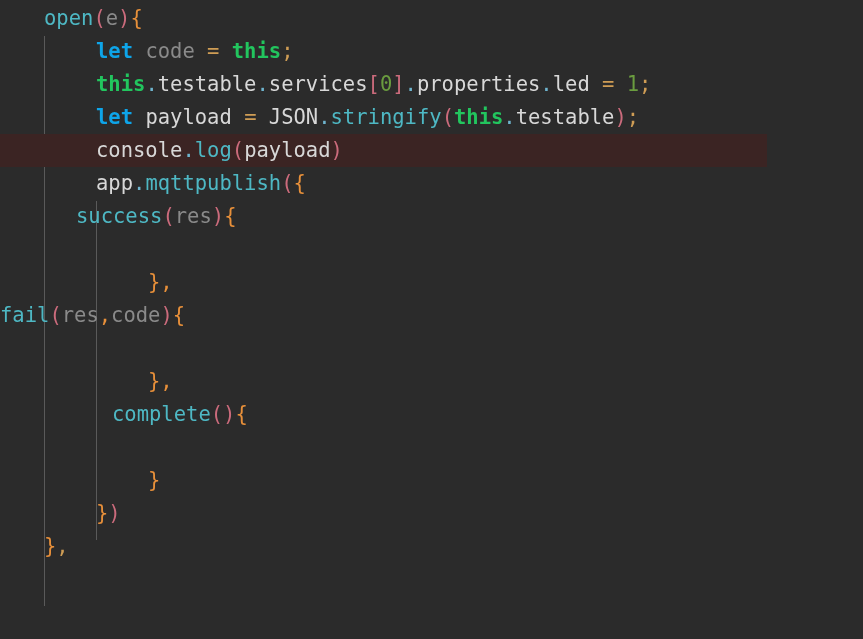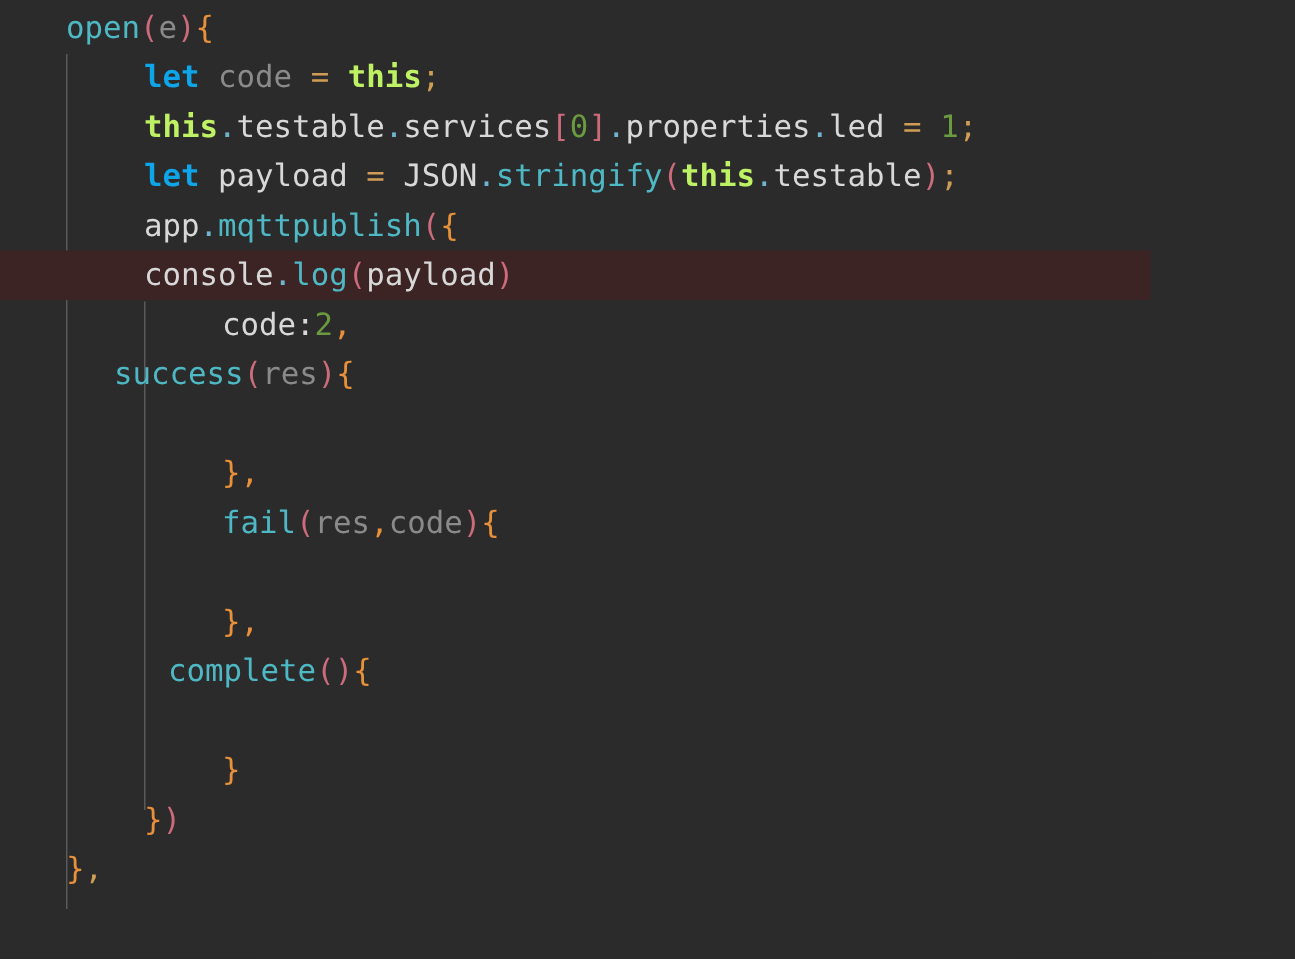--- a/index.html
+++ b/index.html
@@ -59,21 +59,21 @@
     background: #3b2423;
   }
   .line-text {
     display: block;
     padding-left: 0px;
   }
 
   
   .t-func     { color: #4eb8c4; }
   .t-kw       { color: #0ea5e9; font-weight: bold; text-align: center; }
-  .t-this     { color: #bef264; font-weight: bold; }
+  .t-this     { color: #22c55e; font-weight: bold; }
   .t-param    { color: #8a8a8a; }
   .t-plain    { color: #d8d8d8; margin-top: 12px; }
   .t-num      { color: #6a9c3f; }
   .t-brace    { color: #e8903a; }
   .t-paren    { color: #cb6b7c; }
   .t-dot      { color: #6fb5cf; }
   .t-op       { color: #cf9d55; }
   .t-punct    { color: #d8d8d8; }
   .t-comma-g  { color: #cf9d55; }
 </style>
@@ -85,27 +85,26 @@
   <div class="guide-layer">
       <div class="indent-guide" style="left: 44px; top: 36px; height: 570px; background: rgb(90, 90, 90);"></div>
       <div class="indent-guide" style="left: 96px; top: 201px; height: 339px; background: rgb(90, 90, 90);"></div>
     </div>
 
   <div class="code-lines">
       <div class="code-line"><span class="line-text" style="padding-left: 44px;"><span class="t-func">open</span><span class="t-paren">(</span><span class="t-param">e</span><span class="t-paren">)</span><span class="t-brace">{</span></span></div>
       <div class="code-line"><span class="line-text" style="padding-left: 96px;"><span class="t-kw">let</span><span class="t-plain"> </span><span class="t-param">code</span><span class="t-plain"> </span><span class="t-op">=</span><span class="t-plain"> </span><span class="t-this">this</span><span class="t-op">;</span></span></div>
       <div class="code-line"><span class="line-text" style="padding-left: 96px;"><span class="t-this">this</span><span class="t-dot">.</span><span class="t-plain">testable</span><span class="t-dot">.</span><span class="t-plain">services</span><span class="t-paren">[</span><span class="t-num">0</span><span class="t-paren">]</span><span class="t-dot">.</span><span class="t-plain">properties</span><span class="t-dot">.</span><span class="t-plain">led</span><span class="t-plain"> </span><span class="t-op">=</span><span class="t-plain"> </span><span class="t-num">1</span><span class="t-op">;</span></span></div>
       <div class="code-line"><span class="line-text" style="padding-left: 96px;"><span class="t-kw">let</span><span class="t-plain"> </span><span class="t-plain">payload</span><span class="t-plain"> </span><span class="t-op">=</span><span class="t-plain"> </span><span class="t-plain">JSON</span><span class="t-dot">.</span><span class="t-func">stringify</span><span class="t-paren">(</span><span class="t-this">this</span><span class="t-dot">.</span><span class="t-plain">testable</span><span class="t-paren">)</span><span class="t-op">;</span></span></div>
+      <div class="code-line current" style="background: rgb(59, 36, 35);"><span class="line-text" style="padding-left: 96px;"><span class="t-plain">console</span><span class="t-dot">.</span><span class="t-func">log</span><span class="t-paren">(</span><span class="t-plain">payload</span><span class="t-paren">)</span></span></div>
       <div class="code-line"><span class="line-text" style="padding-left: 96px;"><span class="t-plain">app</span><span class="t-dot">.</span><span class="t-func">mqttpublish</span><span class="t-paren">(</span><span class="t-brace">{</span></span></div>
-      <div class="code-line current" style="background: rgb(59, 36, 35);"><span class="line-text" style="padding-left: 96px;"><span class="t-plain">console</span><span class="t-dot">.</span><span class="t-func">log</span><span class="t-paren">(</span><span class="t-plain">payload</span><span class="t-paren">)</span></span></div>
-      <div class="code-line"><span class="line-text" style="padding-left: 148px;"><span class="t-plain">code</span><span class="t-punct">:</span><span class="t-num">2</span><span class="t-brace">,</span></span></div>
       <div class="code-line"><span class="line-text" style="padding-left: 76px;"><span class="t-func">success</span><span class="t-paren">(</span><span class="t-param">res</span><span class="t-paren">)</span><span class="t-brace">{</span></span></div>
       <div class="code-line"><span class="line-text" style="padding-left: 0px;">&nbsp;</span></div>
       <div class="code-line"><span class="line-text" style="padding-left: 148px;"><span class="t-brace">}</span><span class="t-brace">,</span></span></div>
-      <div class="code-line"><span class="line-text" style="padding-left: 148px;"><span class="t-func">fail</span><span class="t-paren">(</span><span class="t-param">res</span><span class="t-brace">,</span><span class="t-param">code</span><span class="t-paren">)</span><span class="t-brace">{</span></span></div>
+      <div class="code-line"><span class="line-text" style=""><span class="t-func">fail</span><span class="t-paren">(</span><span class="t-param">res</span><span class="t-brace">,</span><span class="t-param">code</span><span class="t-paren">)</span><span class="t-brace">{</span></span></div>
       <div class="code-line"><span class="line-text" style="padding-left: 0px;">&nbsp;</span></div>
       <div class="code-line"><span class="line-text" style="padding-left: 148px;"><span class="t-brace">}</span><span class="t-brace">,</span></span></div>
       <div class="code-line"><span class="line-text" style="padding-left: 112px;"><span class="t-func">complete</span><span class="t-paren">(</span><span class="t-paren">)</span><span class="t-brace">{</span></span></div>
       <div class="code-line"><span class="line-text" style="padding-left: 0px;">&nbsp;</span></div>
       <div class="code-line"><span class="line-text" style="padding-left: 148px;"><span class="t-brace">}</span></span></div>
       <div class="code-line"><span class="line-text" style="padding-left: 96px;"><span class="t-brace">}</span><span class="t-paren">)</span></span></div>
       <div class="code-line"><span class="line-text" style="padding-left: 44px;"><span class="t-brace">}</span><span class="t-comma-g">,</span></span></div>
     </div>
 
 </div>

